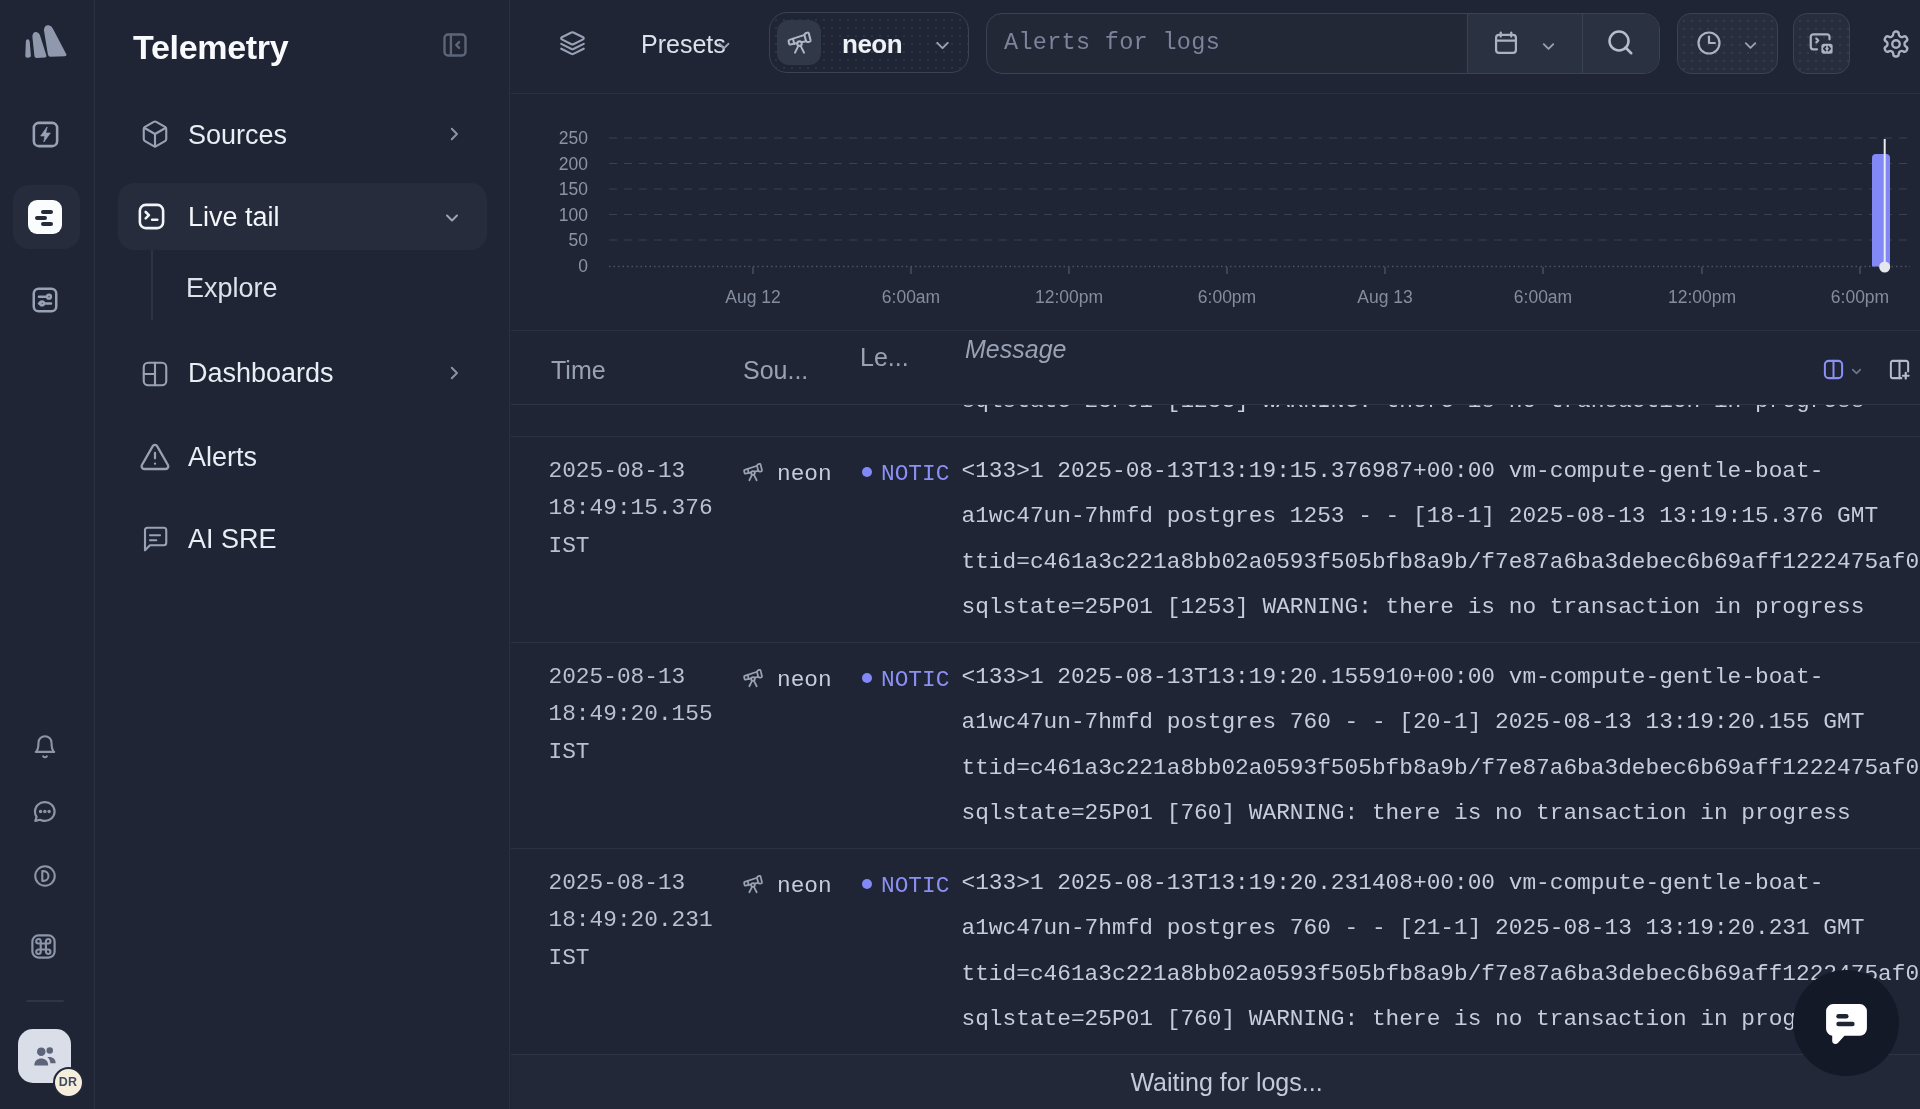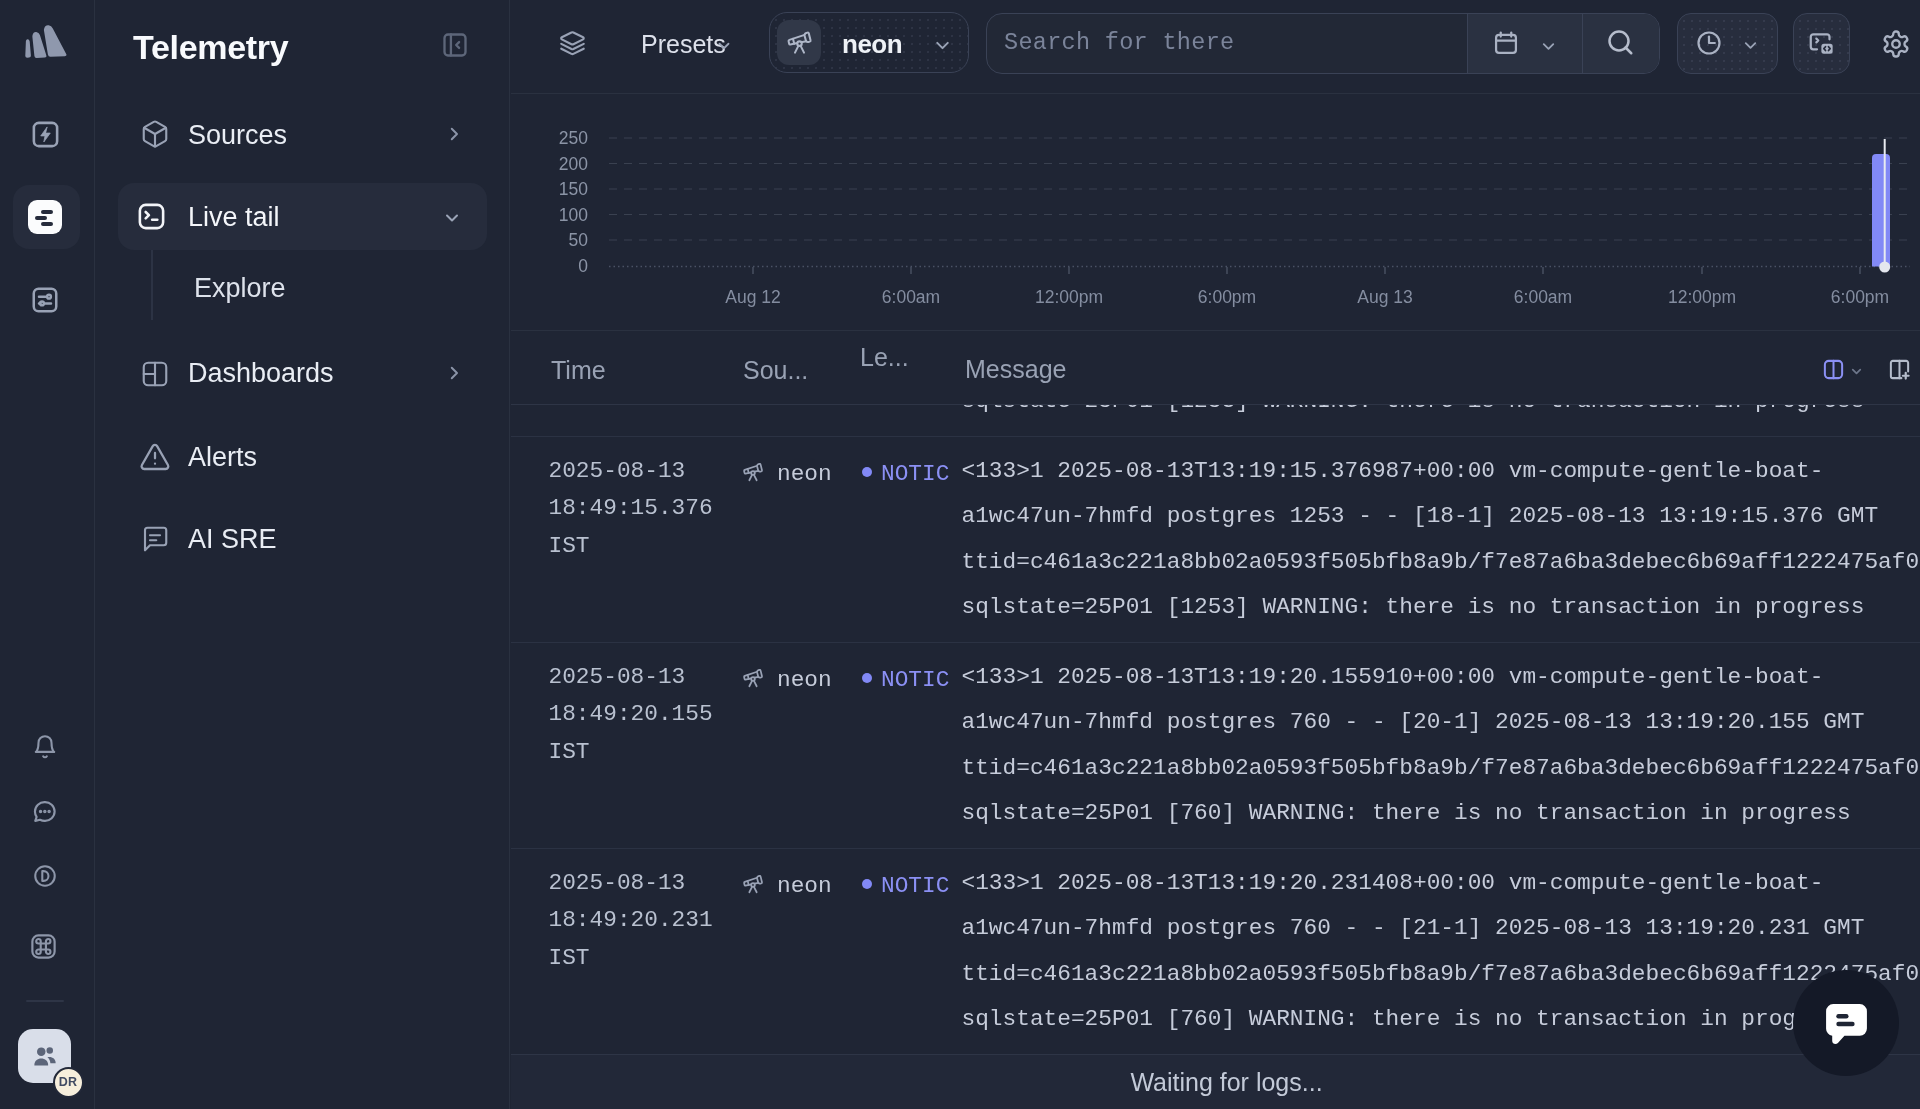--- a/index.html
+++ b/index.html
@@ -97,21 +97,21 @@
   <svg class="abs" style="left:41px;top:201px" width="31" height="31" viewBox="0 0 24 24" fill="none" stroke="#f2f4f8" stroke-width="2" stroke-linecap="round" stroke-linejoin="round">
     <rect x="3" y="3" width="18" height="18" rx="4.5"></rect>
     <path d="M7.5 8.5 10 11l-2.5 2.5"></path>
       <path d="M12.5 14.5h4"></path>
   </svg>
   <div class="navtext abs" style="left:93px;top:201.5px;color:#f4f6fa;">Live tail</div>
   <svg class="abs" style="left:347px;top:208px" width="20" height="20" viewBox="0 0 24 24" fill="none" stroke="#9ba4b7" stroke-width="2.4" stroke-linecap="round" stroke-linejoin="round">
       <path d="m6 9 6 6 6-6"></path>
     </svg>
   <div class="abs" style="left:56px;top:250px;width:2px;height:70px;background:#2c3344;"></div>
-  <div class="navtext abs" style="left:99px;top:273px;color:#dde2eb;">Explore</div>
+  <div class="navtext abs" style="left:91px;top:273px;color:#dde2eb;">Explore</div>
 
   <svg class="abs" style="left:45px;top:359px" width="30" height="30" viewBox="0 0 24 24" fill="none" stroke="#99a2b5" stroke-width="1.7" stroke-linecap="round" stroke-linejoin="round">
     <rect x="3" y="3" width="18" height="18" rx="3.5"></rect>
       <path d="M12 3v18"></path>
       <path d="M3 12h9"></path>
   </svg>
   <div class="navtext abs" style="left:93px;top:358px;">Dashboards</div>
   <svg class="abs" style="left:350px;top:364px" width="18" height="18" viewBox="0 0 24 24" fill="none" stroke="#8b94a8" stroke-width="2.6" stroke-linecap="round" stroke-linejoin="round">
       <path d="m9 5 7 7-7 7"></path>
     </svg>
@@ -156,21 +156,21 @@
       <circle cx="12" cy="13" r="2"></circle>
   </svg>
   <div class="abs" style="left:331px;top:28.5px;font-size:26px;font-weight:bold;color:#eef1f6;letter-spacing:-0.5px;">neon</div>
   <svg class="abs" style="left:421px;top:35px" width="21" height="21" viewBox="0 0 24 24" fill="none" stroke="#9aa3b6" stroke-width="2.3" stroke-linecap="round" stroke-linejoin="round">
       <path d="m6 9 6 6 6-6"></path>
     </svg>
 
   <div class="abs dots" style="left:475px;top:13px;width:674px;height:61px;border:1px solid #3a4256;border-radius:16px;background:#222836;"></div>
   <div class="abs dots" style="left:957px;top:14px;width:115px;height:59px;background:#2a3141;"></div>
   <div class="abs dots" style="left:1072px;top:14px;width:76px;height:59px;background:#2a3141;border-radius:0 15px 15px 0;"></div>
-  <div class="abs mono" style="left:493px;top:29px;font-size:23.5px;color:#7b849a;letter-spacing:0.3px;">Search for there</div>
+  <div class="abs mono" style="left:493px;top:29px;font-size:23.5px;color:#7b849a;letter-spacing:0.3px;">Alerts for logs</div>
   <div class="abs" style="left:956px;top:14px;width:1px;height:59px;background:#3a4256;"></div>
   <svg class="abs" style="left:981px;top:29px" width="28" height="28" viewBox="0 0 24 24" fill="none" stroke="#aab2c3" stroke-width="1.9" stroke-linecap="round" stroke-linejoin="round">
     <rect x="3.5" y="5" width="17" height="15.5" rx="2.5"></rect>
       <path d="M7.5 3v3.5"></path>
       <path d="M16.5 3v3.5"></path>
       <path d="M3.5 10h17"></path>
   </svg>
   <svg class="abs" style="left:1028px;top:37px" width="19" height="19" viewBox="0 0 24 24" fill="none" stroke="#9aa3b6" stroke-width="2.3" stroke-linecap="round" stroke-linejoin="round">
       <path d="m6 9 6 6 6-6"></path>
     </svg>
@@ -241,21 +241,21 @@
     </g>
     <path d="M1361 64 q0-4 4-4 h10 q4 0 4 4 v108.5 h-18 Z" fill="#8289f6"></path>
     <line x1="1373.7" y1="45" x2="1373.7" y2="173" stroke="#e8ebf1" stroke-width="2"></line>
     <circle cx="1373.7" cy="173" r="5.5" fill="#e4e7ee"></circle>
   </svg>
 
   <div class="abs" style="left:0;top:330px;width:1409px;height:75px;border-top:1px solid #2a3140;border-bottom:1px solid #2e3546;"></div>
   <div class="hdrcol" style="left:40px;top:355.5px;">Time</div>
   <div class="hdrcol" style="left:232px;top:355.5px;">Sou...</div>
   <div class="hdrcol" style="left:349px;top:343px;">Le...</div>
-  <div class="hdrcol" style="left:454px;top:355px;">Message</div>
+  <div class="hdrcol" style="left:454px;top:335px;font-style:italic;">Message</div>
   <svg class="abs" style="left:1311px;top:358px" width="23" height="23" viewBox="0 0 24 24" fill="none" stroke="#8b90f4" stroke-width="2.1" stroke-linecap="round" stroke-linejoin="round">
     <rect x="3" y="3" width="18" height="18" rx="4"></rect>
       <path d="M12 3v18"></path>
   </svg>
   <svg class="abs" style="left:1338px;top:364px" width="15" height="15" viewBox="0 0 24 24" fill="none" stroke="#6c7589" stroke-width="2.8" stroke-linecap="round" stroke-linejoin="round">
       <path d="m6 9 6 6 6-6"></path>
     </svg>
   <svg class="abs" style="left:1377px;top:358px" width="23" height="23" viewBox="0 0 24 24" fill="none" stroke="#b4bccb" stroke-width="2.1" stroke-linecap="round" stroke-linejoin="round">
     <path d="M21 14V5a2 2 0 0 0-2-2H5a2 2 0 0 0-2 2v14a2 2 0 0 0 2 2h9"></path>
       <path d="M12 3v18"></path>

